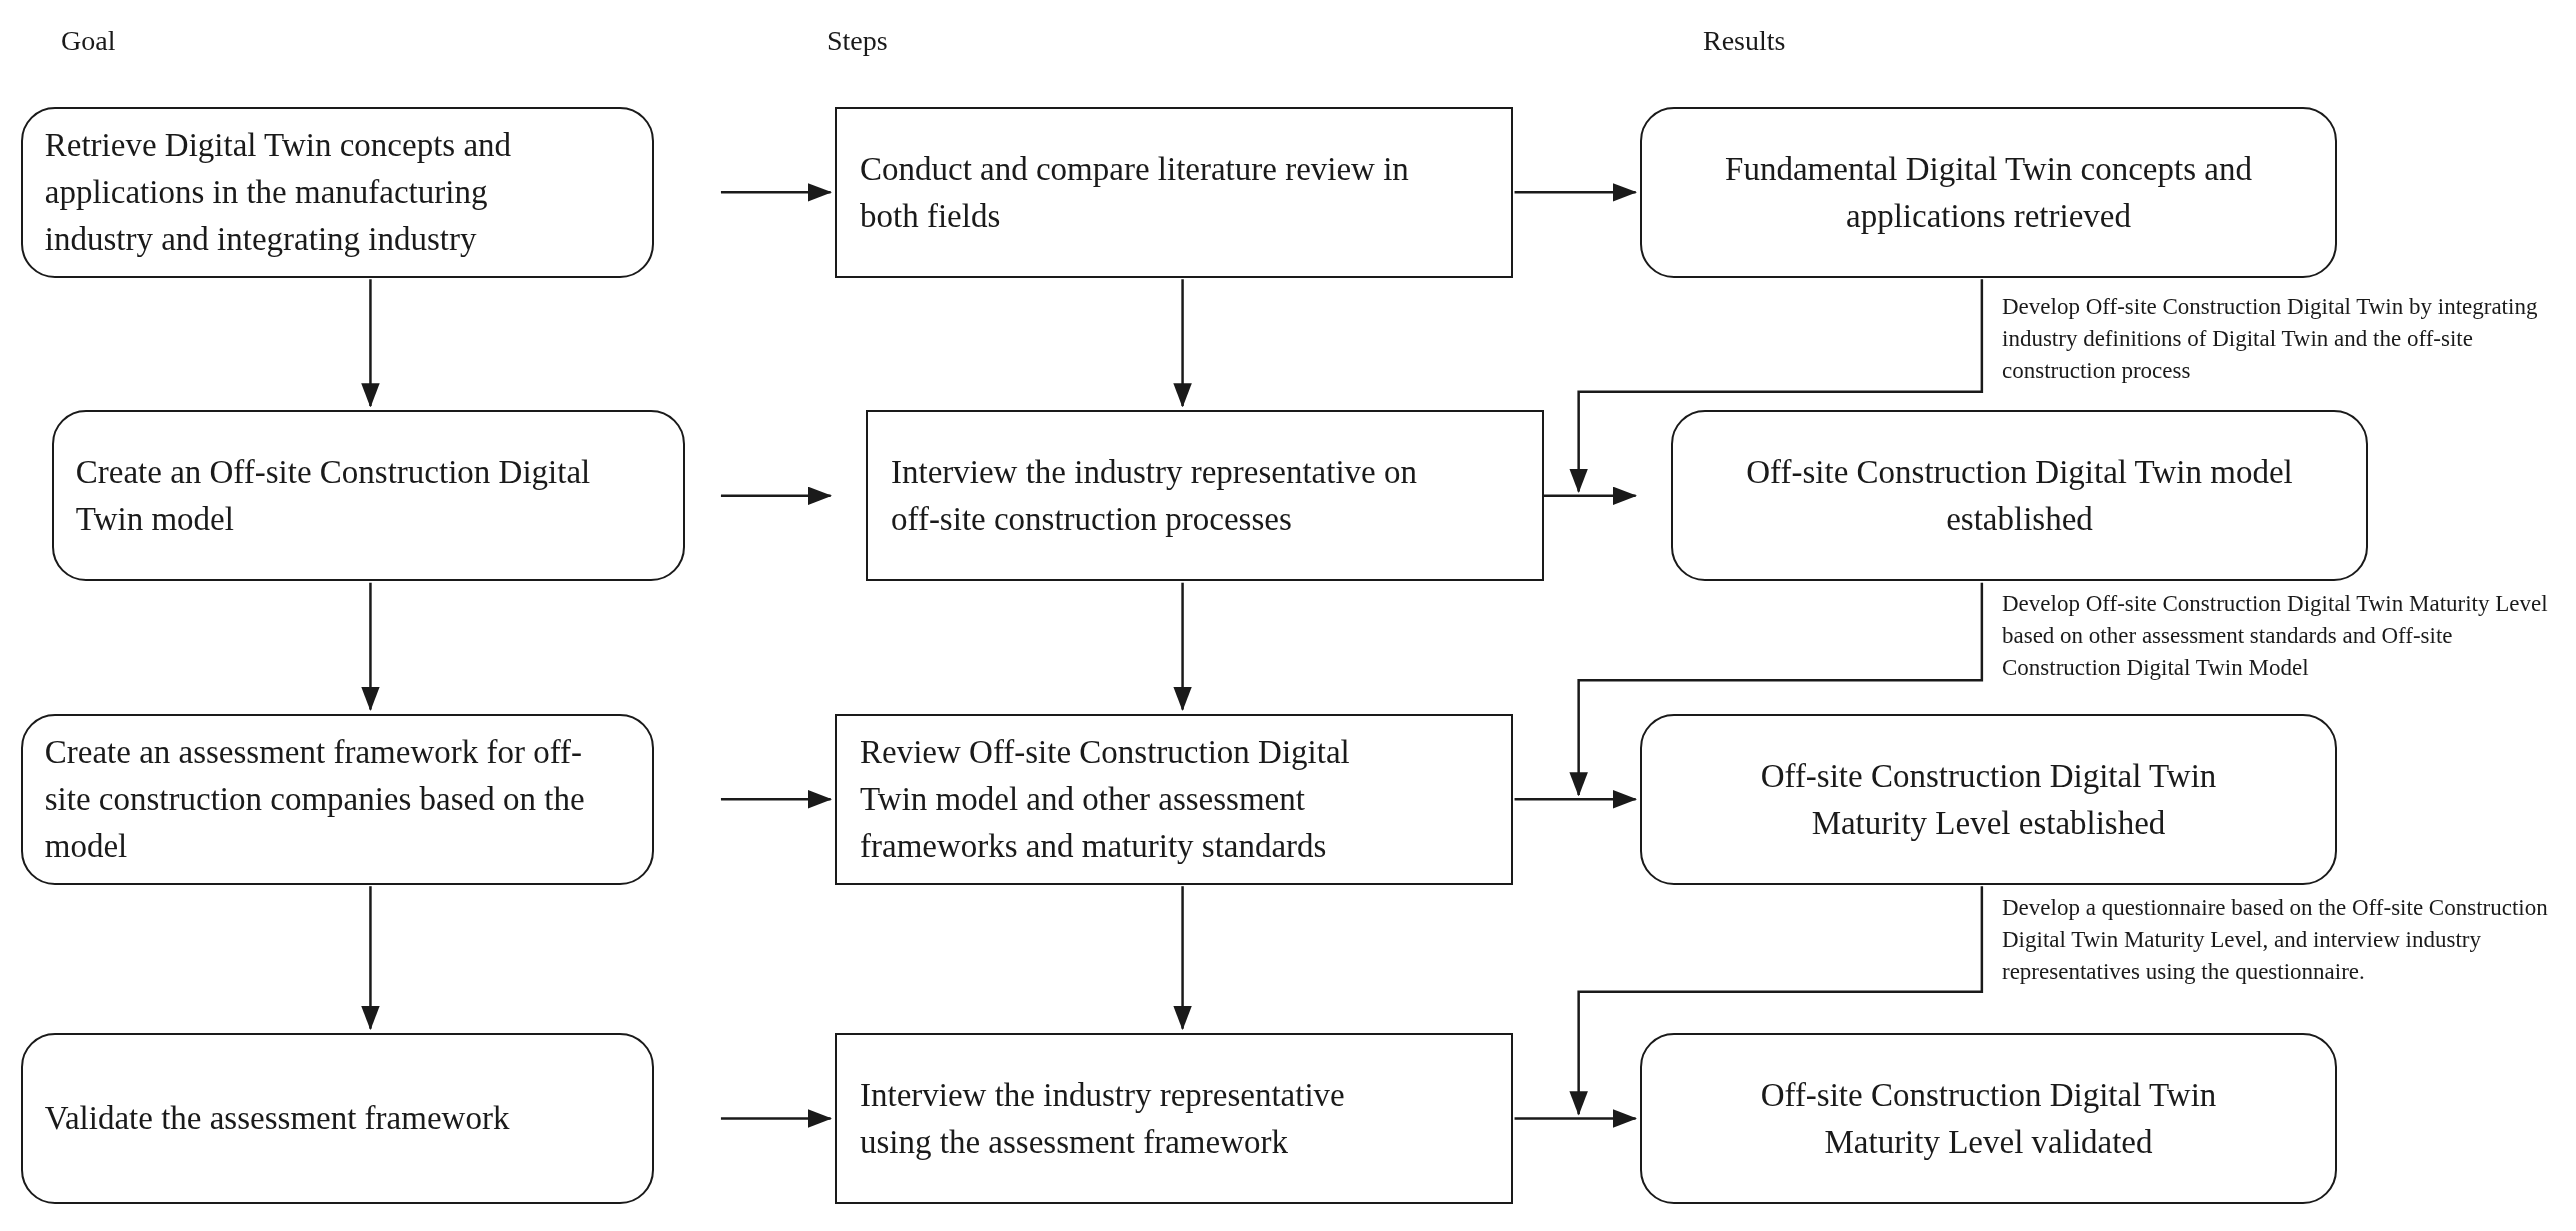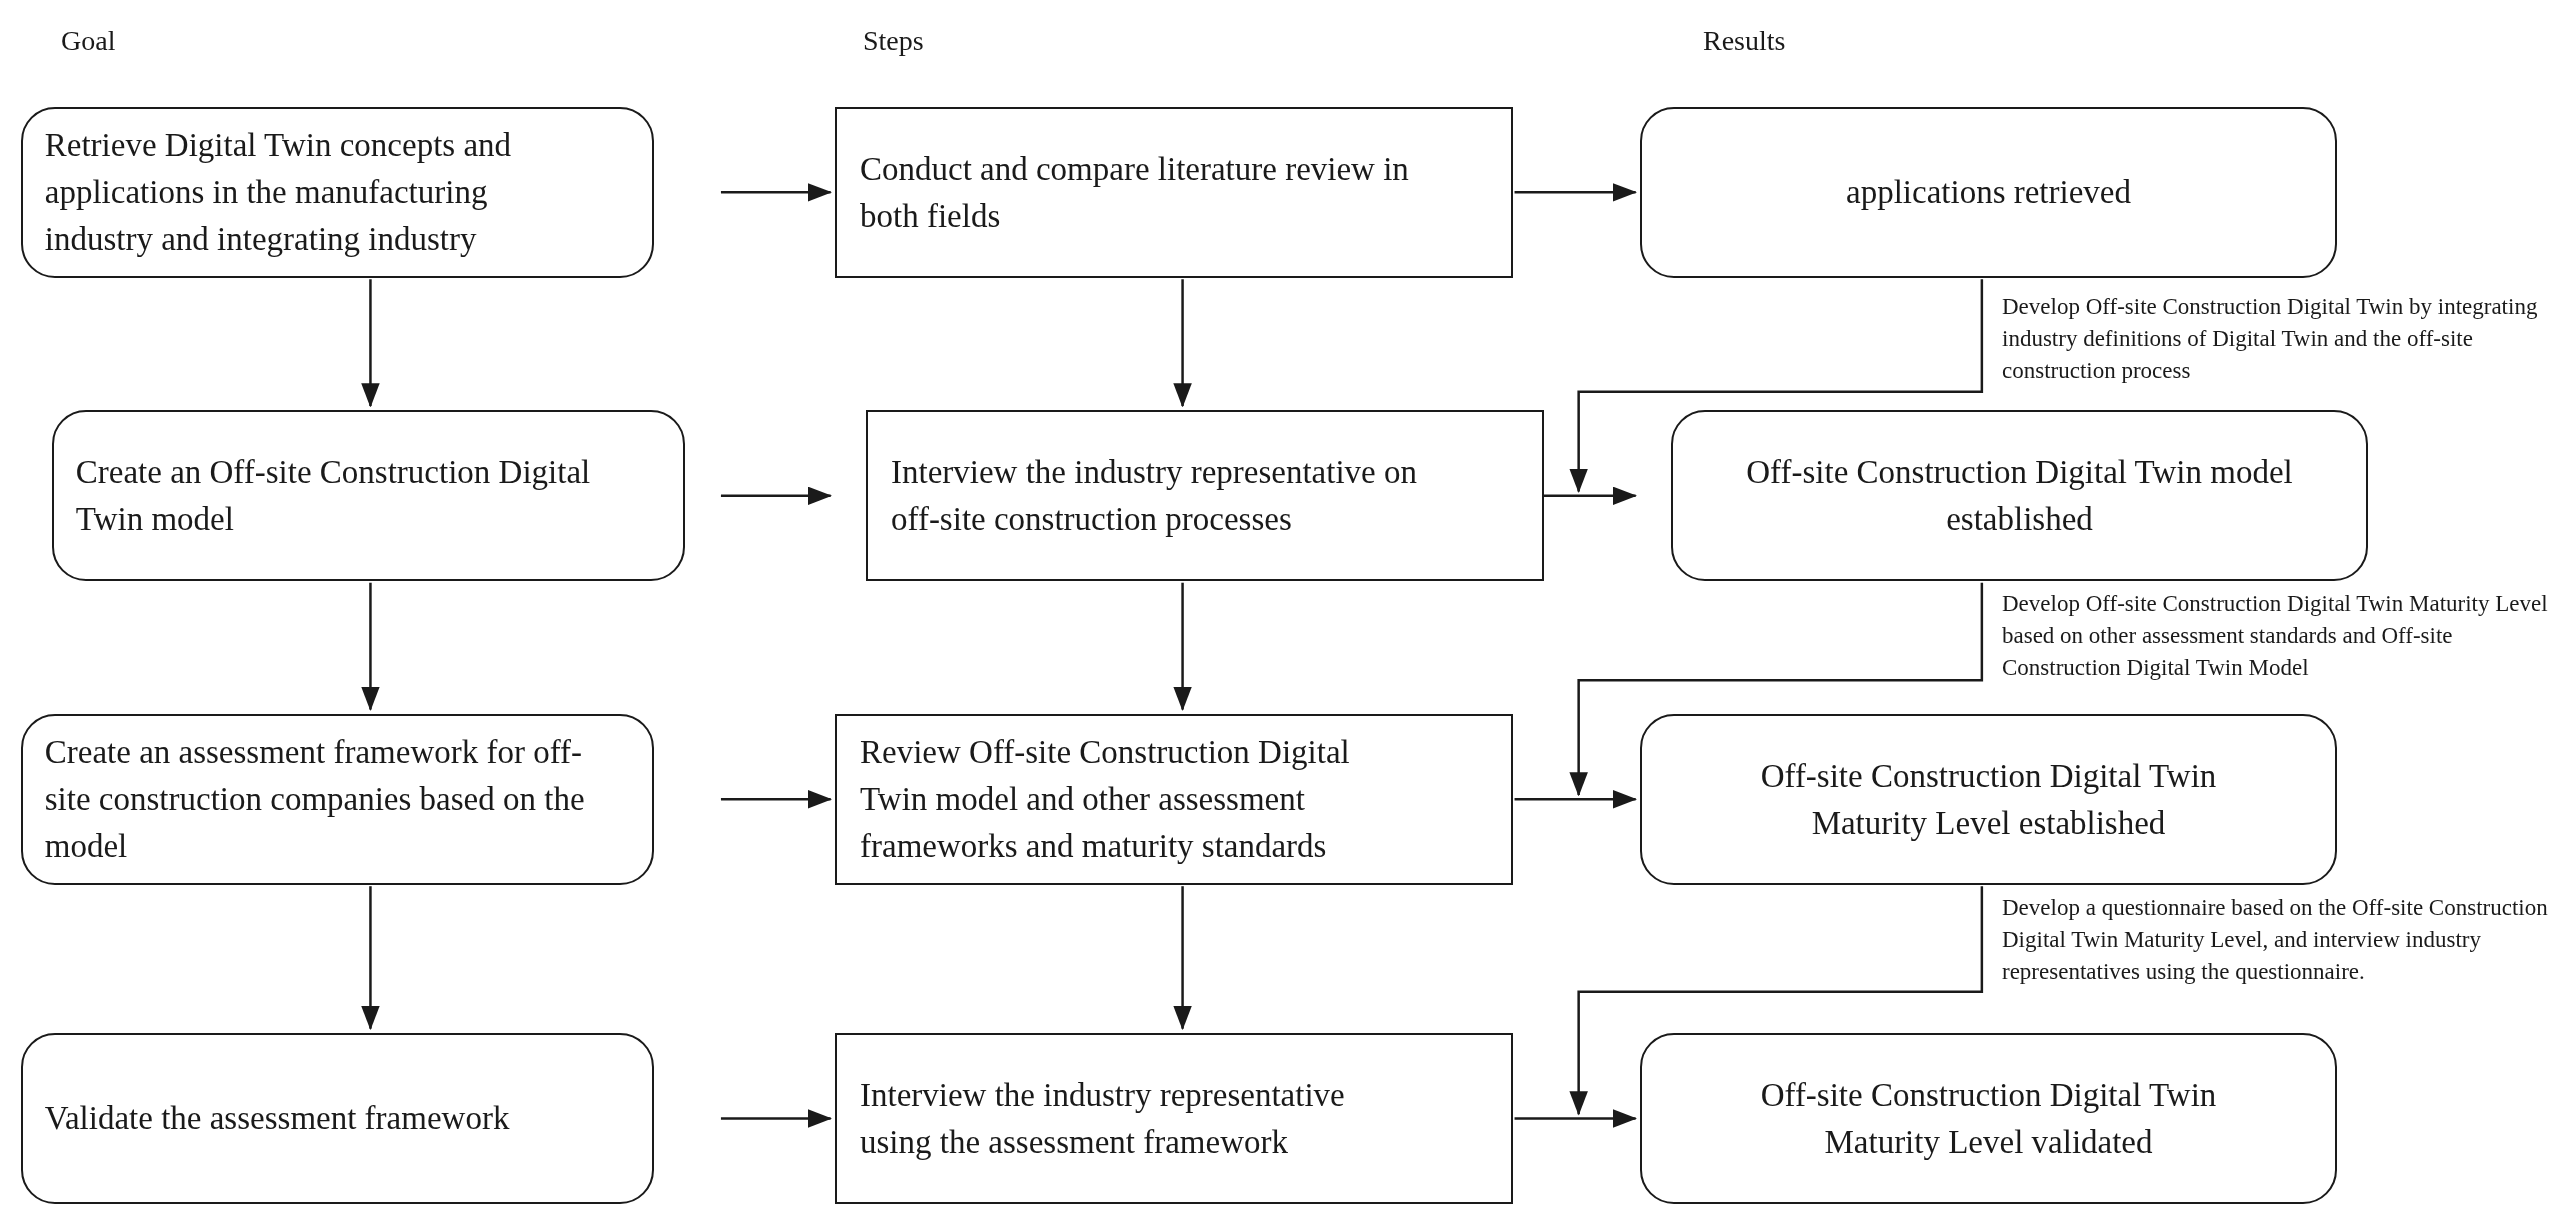--- a/index.html
+++ b/index.html
@@ -23,21 +23,21 @@
   }
   .col-header {
     position: absolute;
     top: 15.7px;
     font-size: 28px;
     line-height: 50px;
     color: #1a1a1a;
     white-space: nowrap;
   }
   .hdr-goal    { left: 61px; }
-  .hdr-steps   { left: 863px; }
+  .hdr-steps   { left: 827px; }
   .hdr-results { left: 1703px; }
 
   .box {
     position: absolute;
     box-sizing: border-box;
     height: 171px;
     border: 2.8px solid #1a1a1a;
     background: #ffffff;
     display: flex;
     flex-direction: column;
@@ -115,20 +115,21 @@
   <div class="box rounded col-goal row-1">
     <span class="ln">Retrieve Digital Twin concepts and</span>
     <span class="ln">applications in the manufacturing</span>
     <span class="ln">industry and integrating industry</span>
   </div>
   <div class="box sharp col-steps row-1">
     <span class="ln">Conduct and compare literature review in</span>
     <span class="ln">both fields</span>
   </div>
   <div class="box rounded col-results row-1">
+    <span class="ln">Fundamental Digital Twin concepts and</span>
     <span class="ln">applications retrieved</span>
   </div>
   <div class="annotation ann-1">
     <span class="ln">Develop Off-site Construction Digital Twin</span>
     <span class="ln">by integrating industry definitions of Digital</span>
     <span class="ln">Twin and the off-site construction process</span>
   </div>
 
   <div class="box rounded col-goal row-2">
     <span class="ln">Create an Off-site Construction Digital</span>

